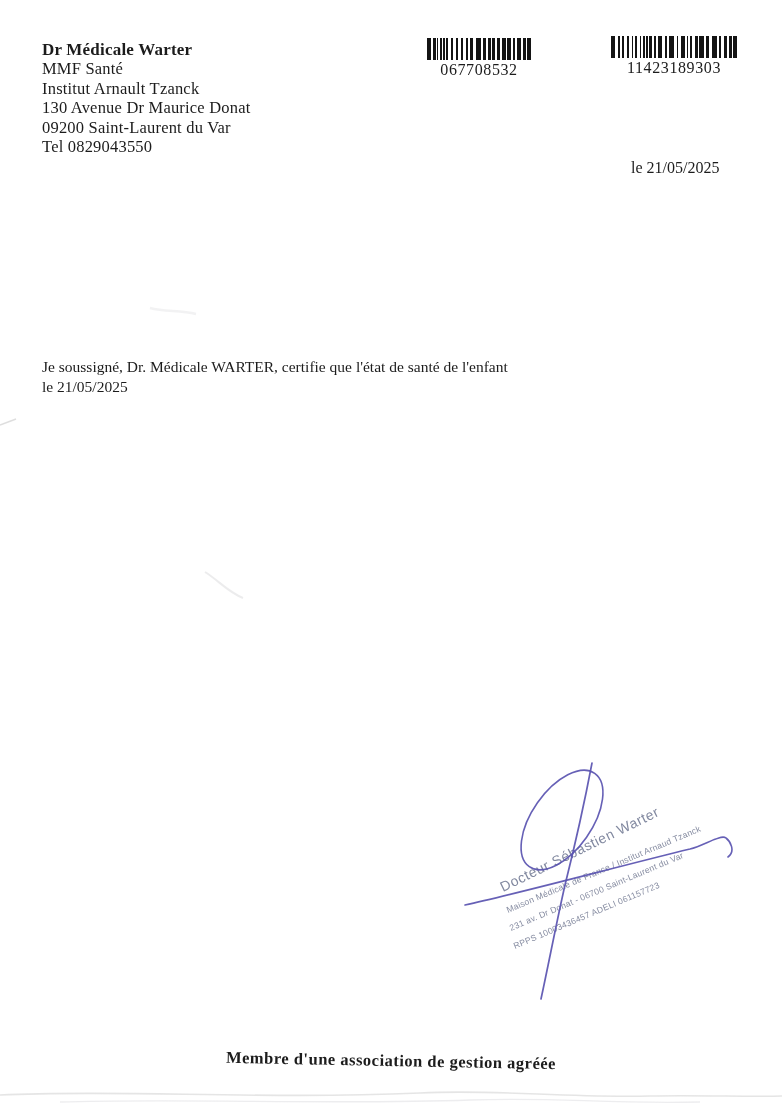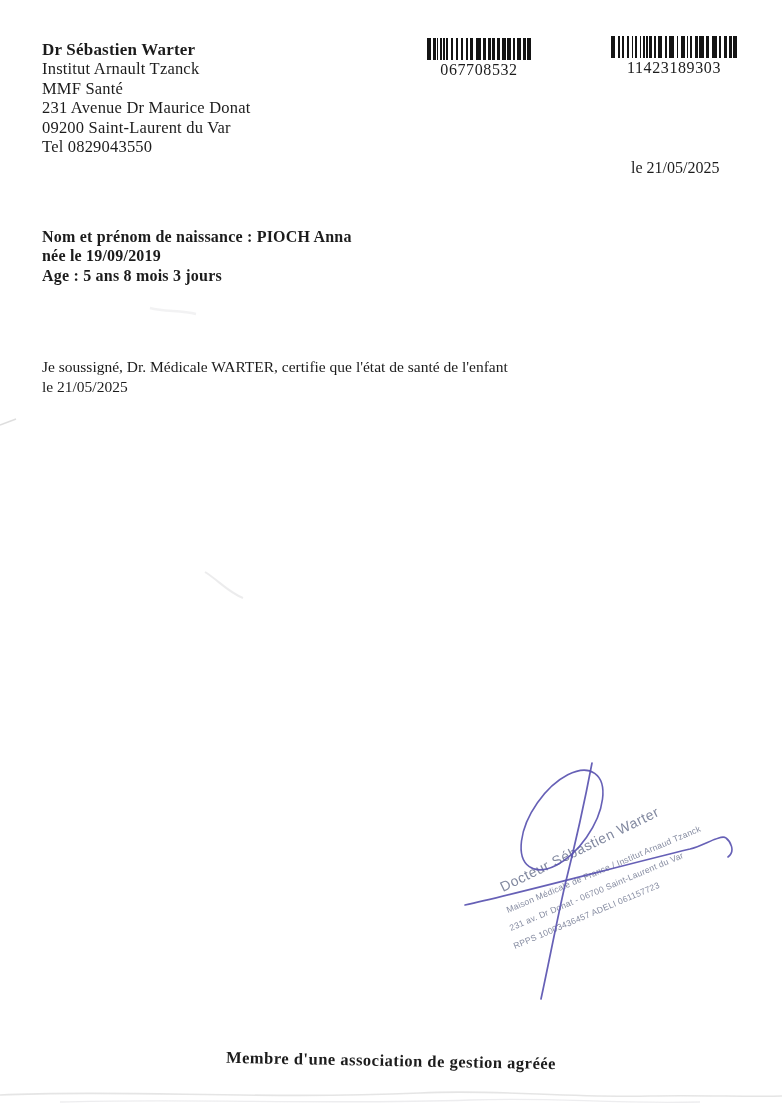--- a/index.html
+++ b/index.html
@@ -117,24 +117,24 @@
     pointer-events: none;
     z-index: 1;
   }
 </style>
 </head>
 <body>
 
 <div class="page">
 
   <div class="sender">
-    <div class="sender-name">Dr Sébastien Warter</div>
+    <div class="sender-name">Dr Médicale Warter</div>
+    <div>MMF Santé</div>
     <div>Institut Arnault Tzanck</div>
-    <div>MMF Santé</div>
-    <div>231 Avenue Dr Maurice Donat</div>
+    <div>130 Avenue Dr Maurice Donat</div>
     <div>09200 Saint-Laurent du Var</div>
     <div>Tel 0829043550</div>
   </div>
 
   <div class="barcode-group bc1">
     <div class="bars">
         <span class="bar" style="flex: 3 3 0px;"></span>
         <span class="gap" style="flex: 2 2 0px;"></span>
         <span class="bar" style="flex: 2 2 0px;"></span>
         <span class="gap" style="flex: 1 1 0px;"></span>
@@ -233,25 +233,20 @@
         <span class="gap" style="flex: 2 2 0px;"></span>
         <span class="bar" style="flex: 2 2 0px;"></span>
         <span class="gap" style="flex: 1 1 0px;"></span>
         <span class="bar" style="flex: 3 3 0px;"></span>
       </div>
     <div class="barcode-number">11423189303</div>
   </div>
 
   <div class="date-line">le 21/05/2025</div>
 
-  <div class="patient">
-    <div>Nom et prénom de naissance : PIOCH Anna</div>
-    <div>née le 19/09/2019</div>
-    <div>Age : 5 ans 8 mois 3 jours</div>
-  </div>
 
   <div class="body-text">
     <div>Je soussigné, Dr. Médicale WARTER, certifie que l'état de santé de l'enfant</div>
     <div>le 21/05/2025</div>
   </div>
 
   <svg class="signature-area" viewBox="0 0 300 290">
 
     <text class="stamp-text stamp-l1" x="55" y="164" transform="rotate(-26 55 164)">Docteur Sébastien Warter</text>
     <text class="stamp-text stamp-small" x="60" y="185" transform="rotate(-23 60 185)">Maison Médicale de France / Institut Arnaud Tzanck</text>

